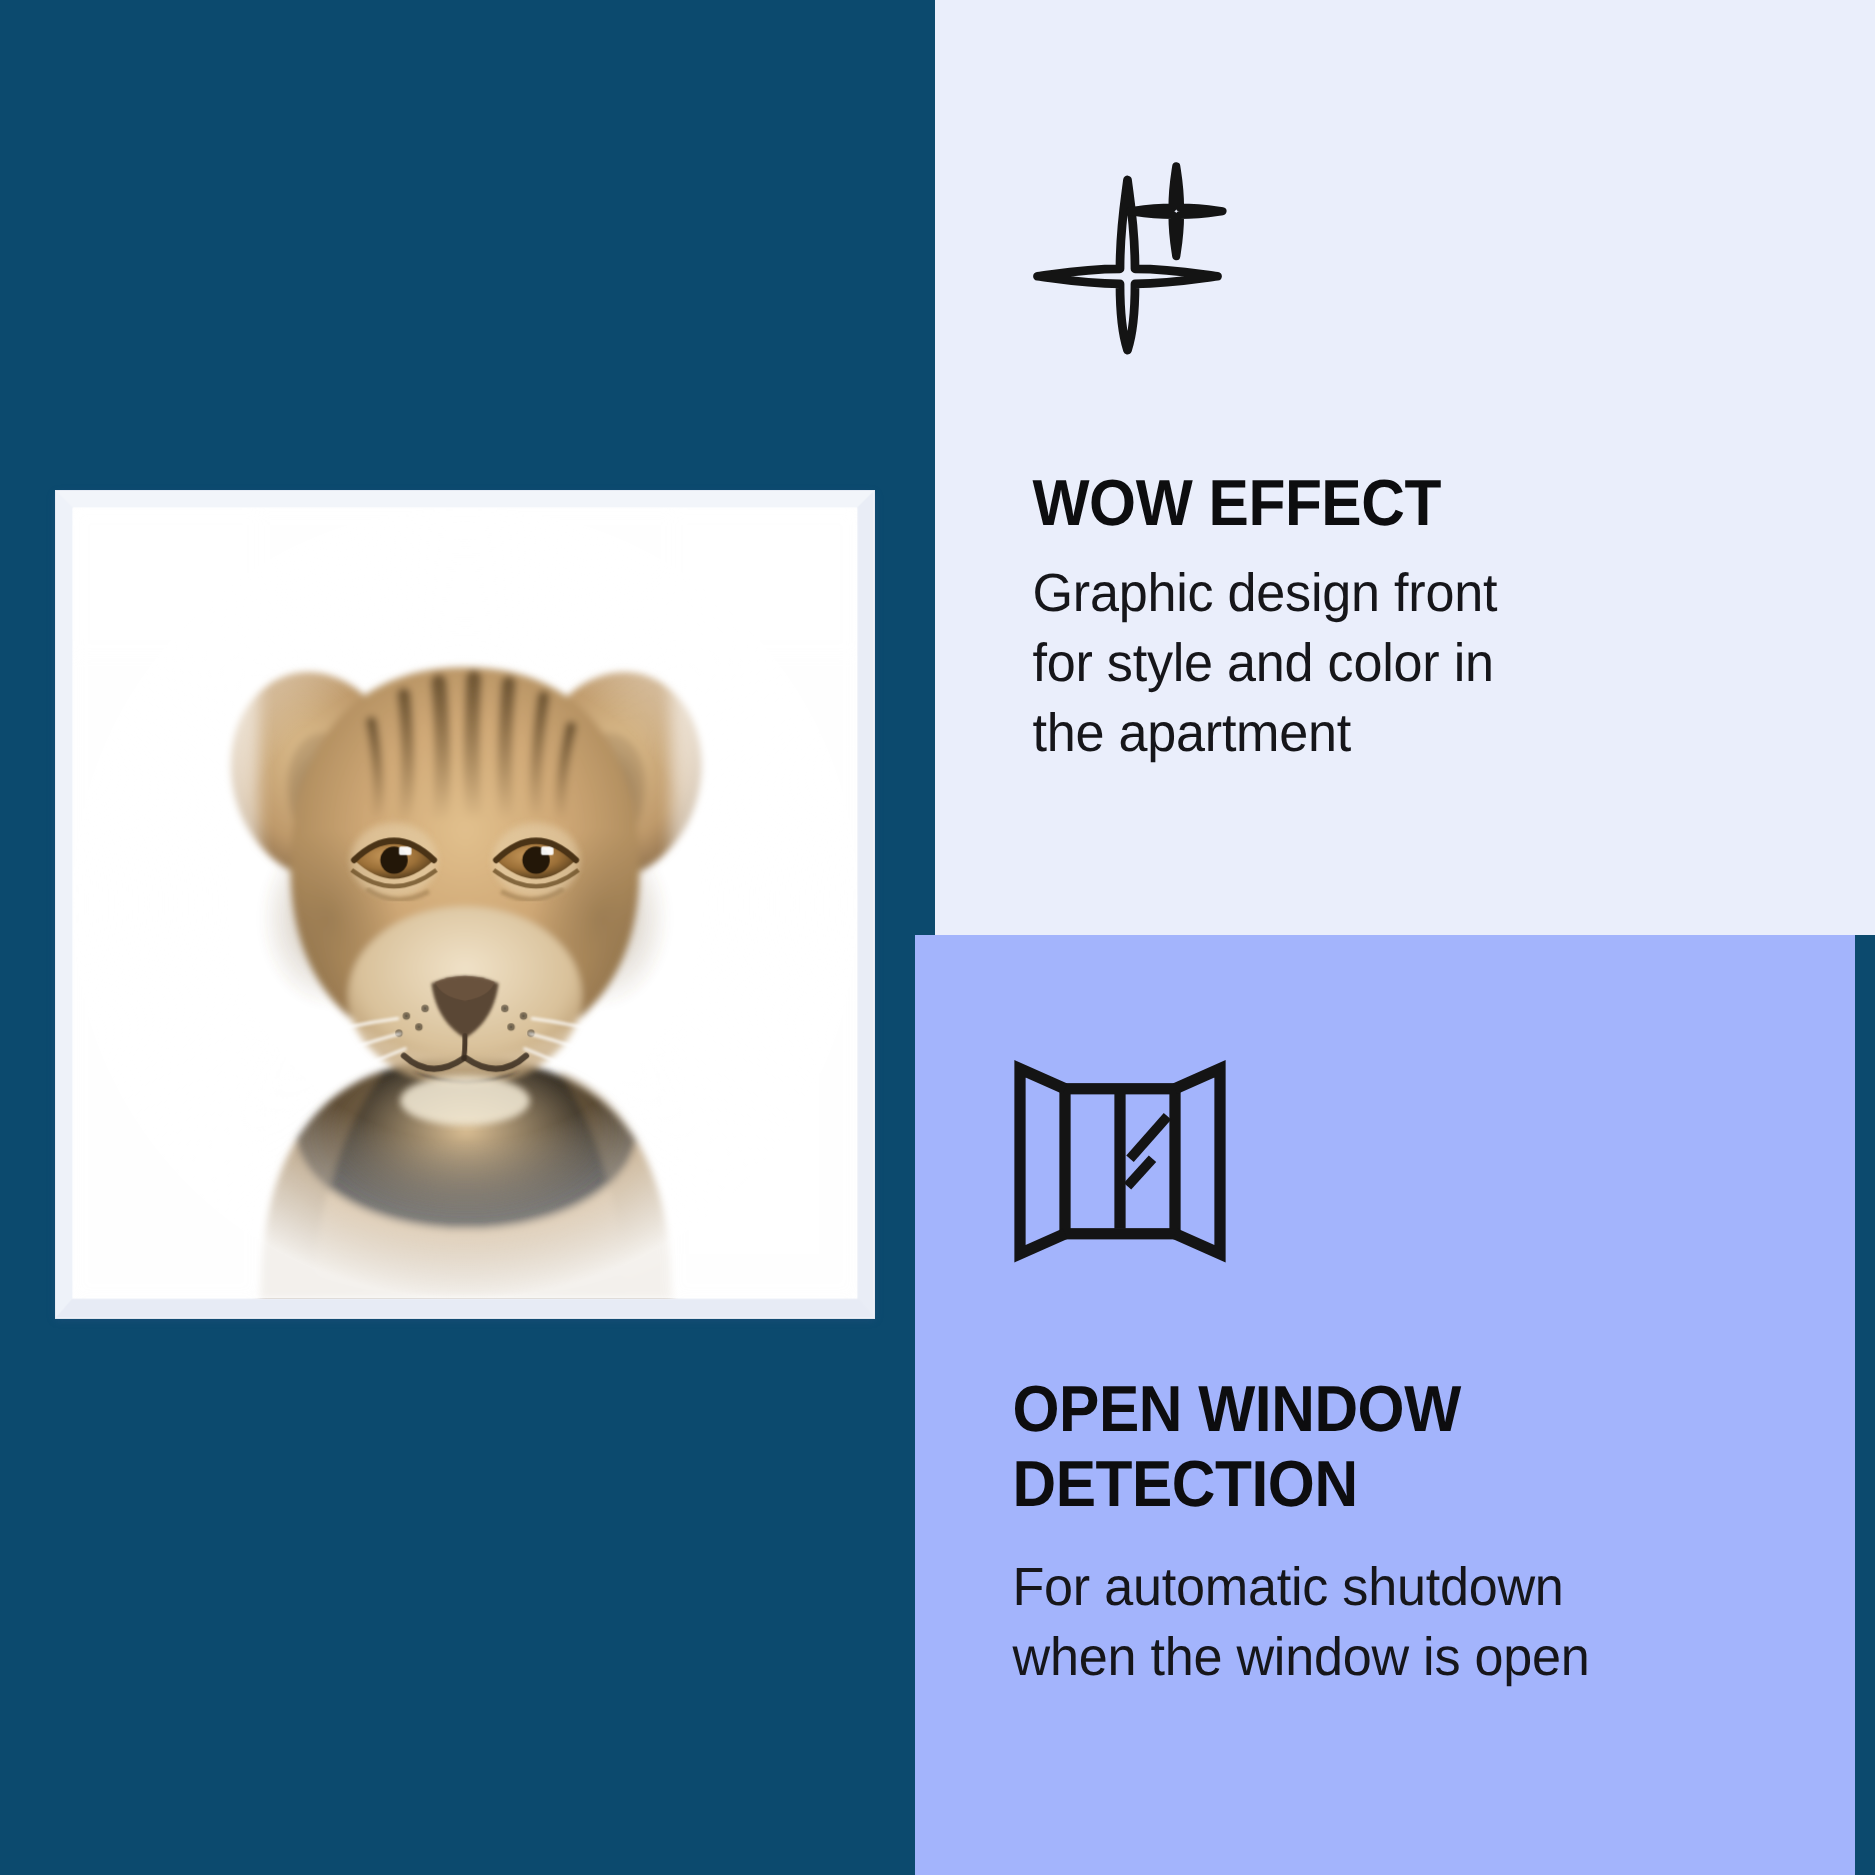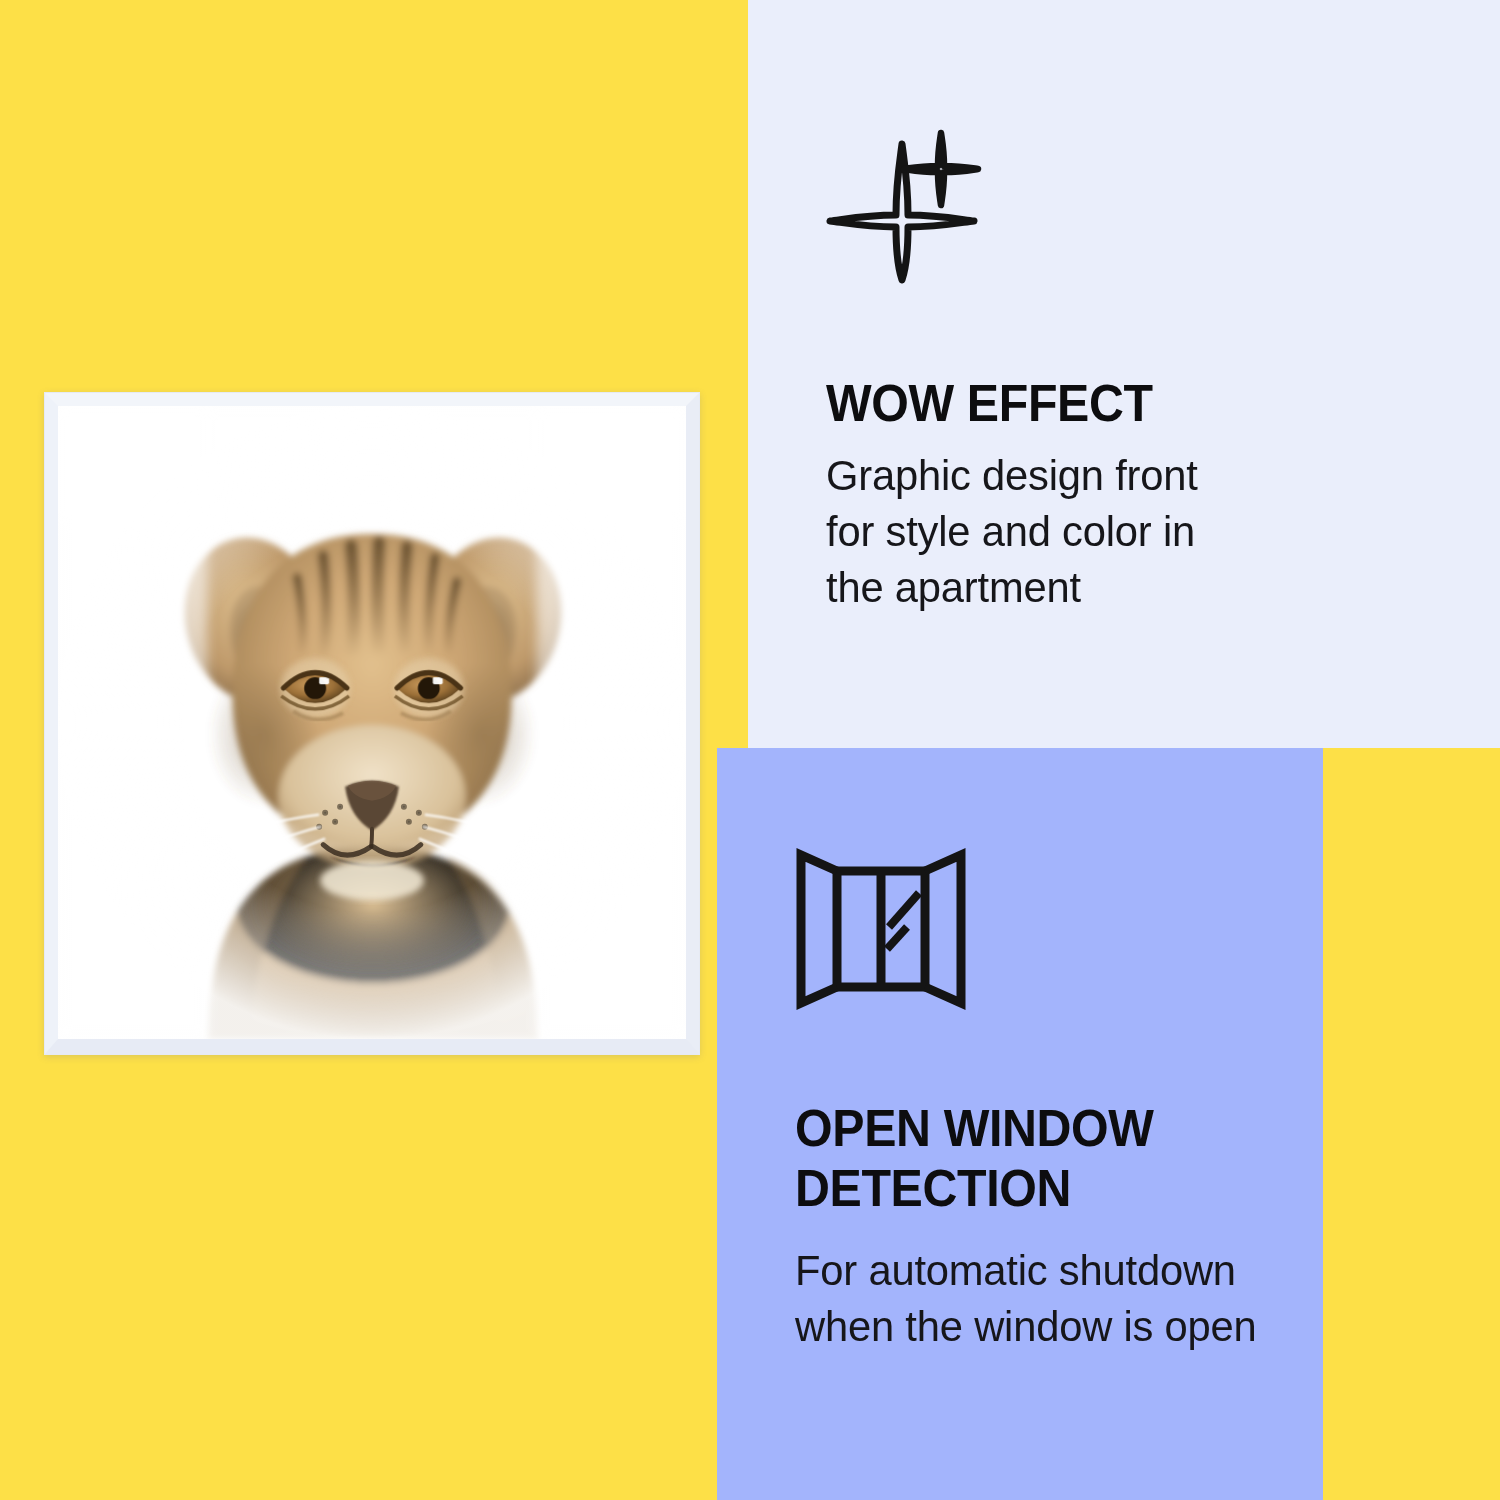--- a/index.html
+++ b/index.html
@@ -11,38 +11,38 @@
     width: 1500px;
     height: 1500px;
     overflow: hidden;
     font-family: "Liberation Sans", sans-serif;
   }
 
   .infographic {
     position: relative;
     width: 1500px;
     height: 1500px;
-    background: #fde047;
+    background: #0c4a6e;
     overflow: hidden;
   }
 
   
   .panel-top {
     position: absolute;
     left: 748px;
     top: 0;
     width: 752px;
     height: 748px;
     background: #eaeefb;
   }
   .panel-bottom {
     position: absolute;
-    left: 717px;
+    left: 732px;
     top: 748px;
-    width: 606px;
+    width: 752px;
     height: 752px;
     background: #a3b4fc;
   }
 
   
   .feature {
     position: absolute;
     left: 78px;
     right: 40px;
   }

